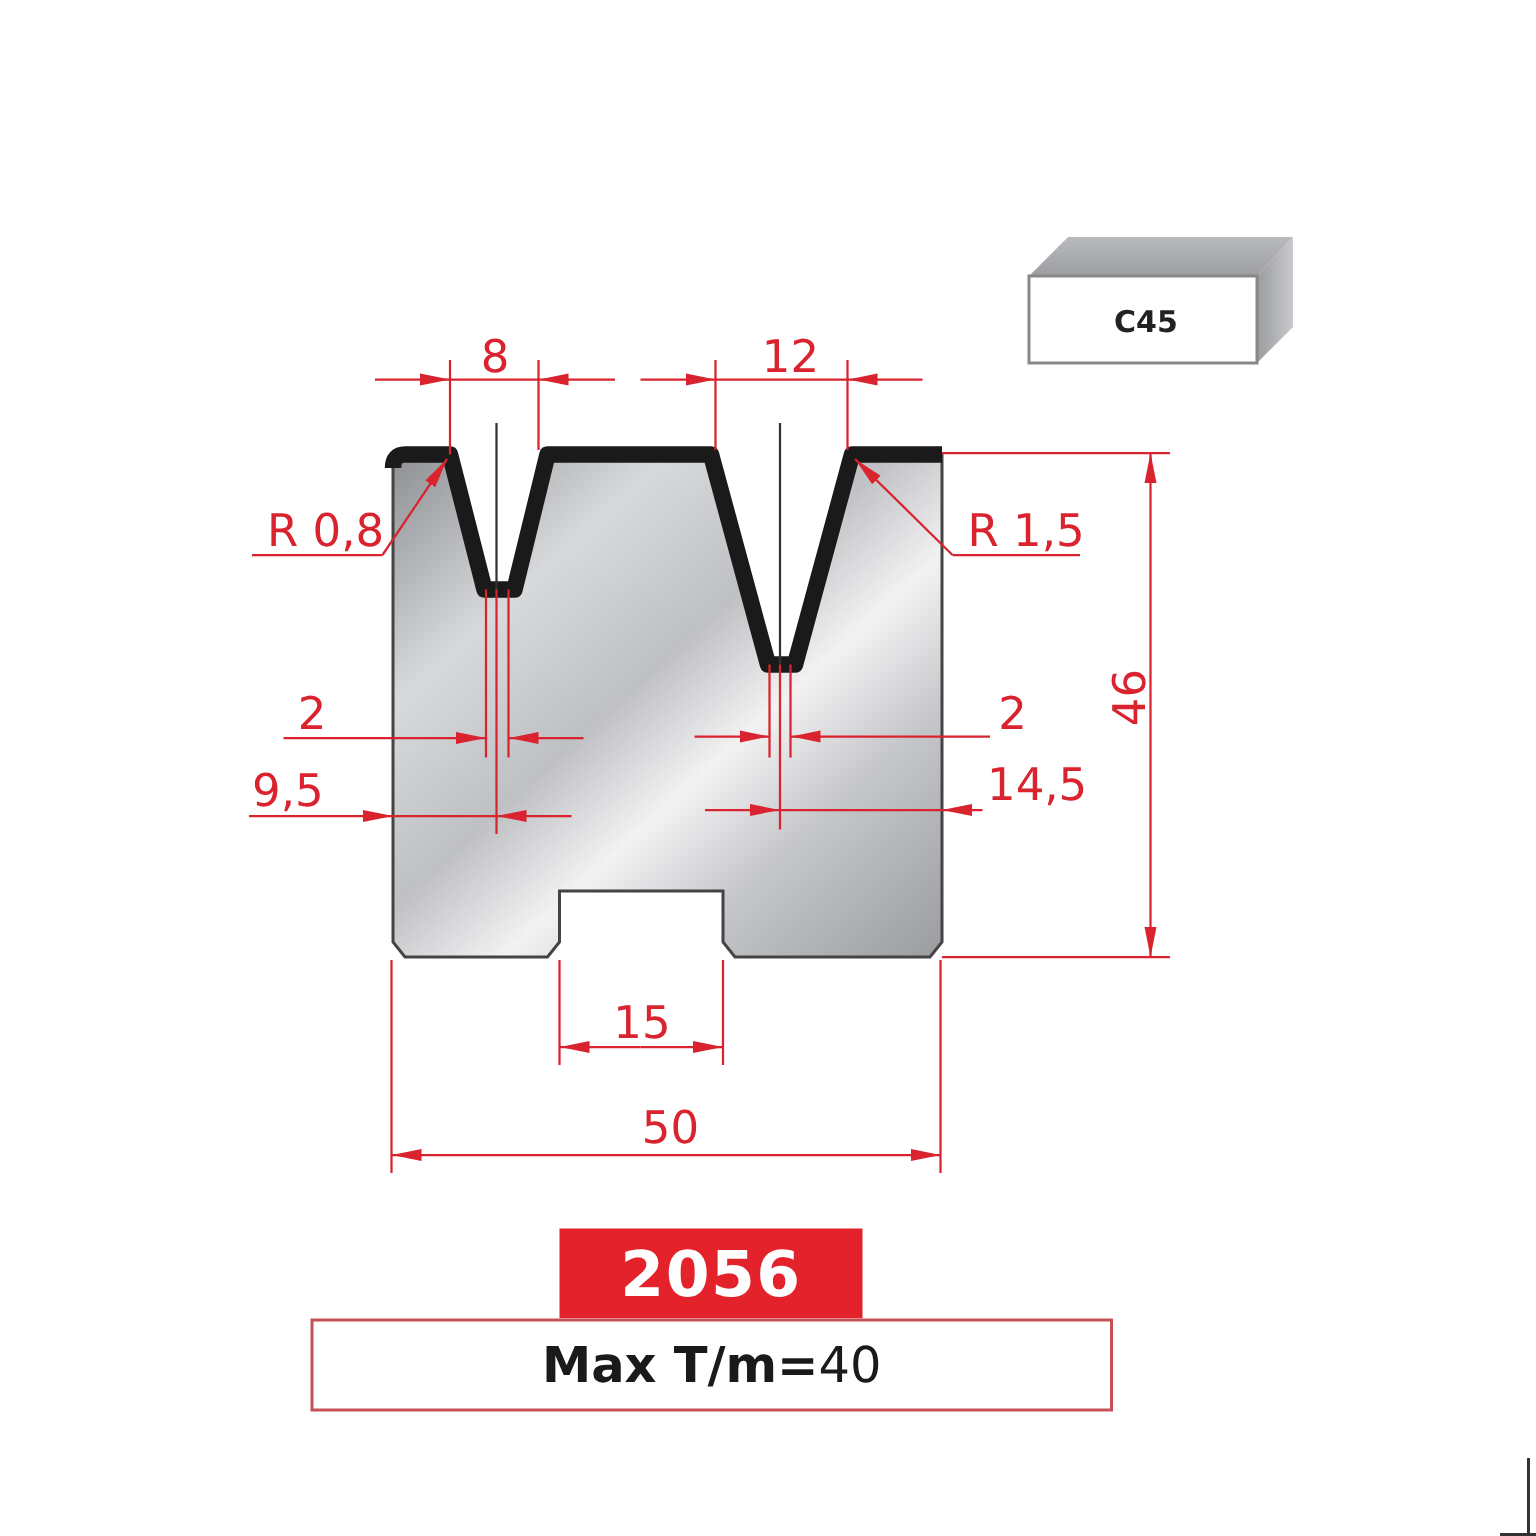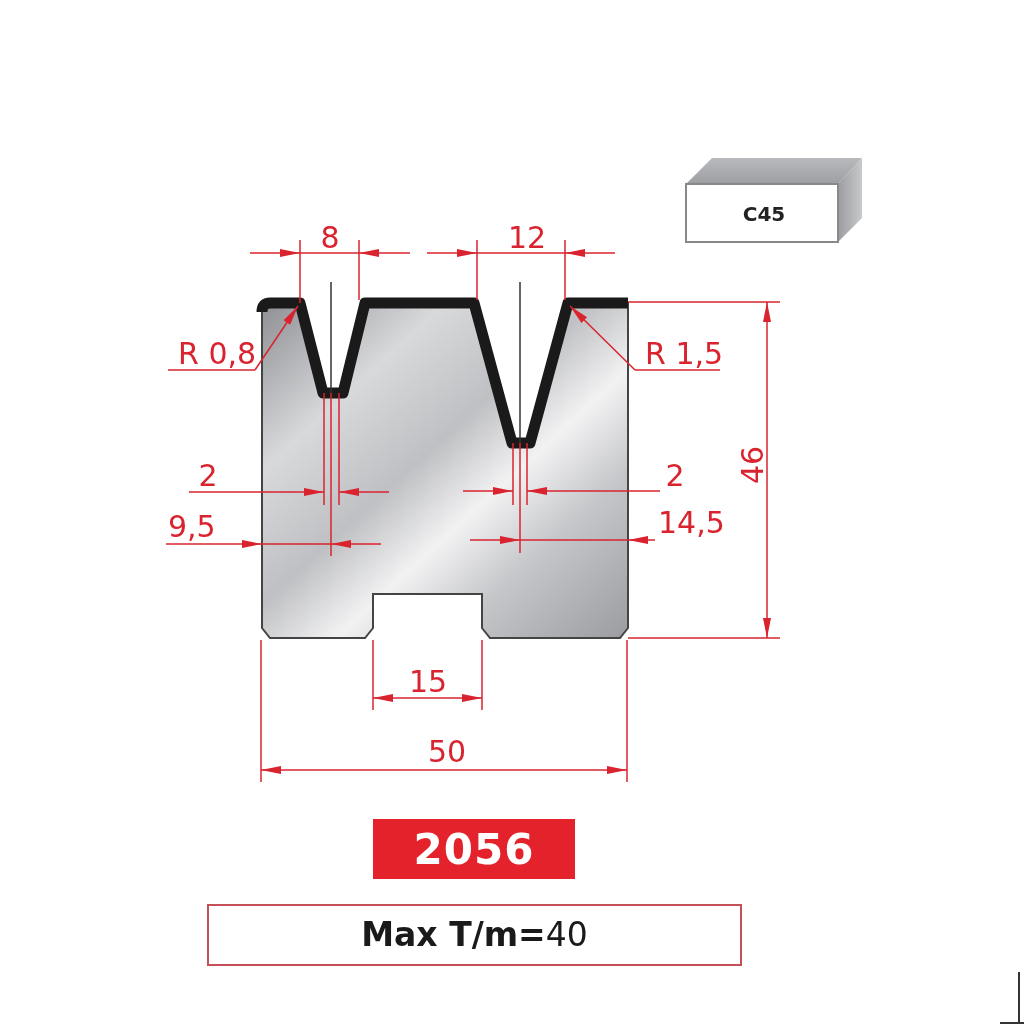--- a/index.html
+++ b/index.html
@@ -1,21 +1,21 @@
 <!DOCTYPE html>
 <html><head>
 <meta charset="utf-8">
 <style>
   html, body { margin: 0; padding: 0; background: #ffffff; }
   body { width: 1024px; height: 1024px; position: relative; overflow: hidden; font-family: "DejaVu Sans", sans-serif; }
   #stage { position: absolute; left: 0; top: 0; width: 1024px; height: 1024px; }
   .dim-text { font-family: "DejaVu Sans", sans-serif; fill: #d9232e; font-size: 30px; }
   .part-number { position: absolute; left: 373px; top: 819px; width: 202px; height: 60px; background: #e4222b;
     color: #fff; font-family: "DejaVu Sans", sans-serif; font-weight: bold; font-size: 42px; text-align: center; line-height: 62px; letter-spacing: 1px; }
-  .max-box { position: absolute; left: 207px; top: 904px; width: 531px; height: 58px; border: 2px solid #c65058; background: #fff;
+  .max-box { position: absolute; left: 207px; top: 879px; width: 531px; height: 58px; border: 2px solid #c65058; background: #fff;
     font-family: "DejaVu Sans", sans-serif; font-size: 33px; text-align: center; line-height: 58px; color: #1a1a1a; }
   .max-box .lbl { font-weight: bold; }
   .max-box .val { font-weight: normal; }
   .material-label { position: absolute; left: 690px; top: 184px; width: 148px; height: 42px; text-align: center; line-height: 60px;
     font-family: "DejaVu Sans", sans-serif; font-weight: bold; font-size: 20px; color: #222; }
   .corner-border { position: absolute; right: 0; bottom: 0; width: 4px; height: 52px; border-left: 2px solid #333; }
   .corner-border-b { position: absolute; right: 0; bottom: 0; width: 24px; height: 2px; background: #333; }
 </style>
 </head>
 <body>

